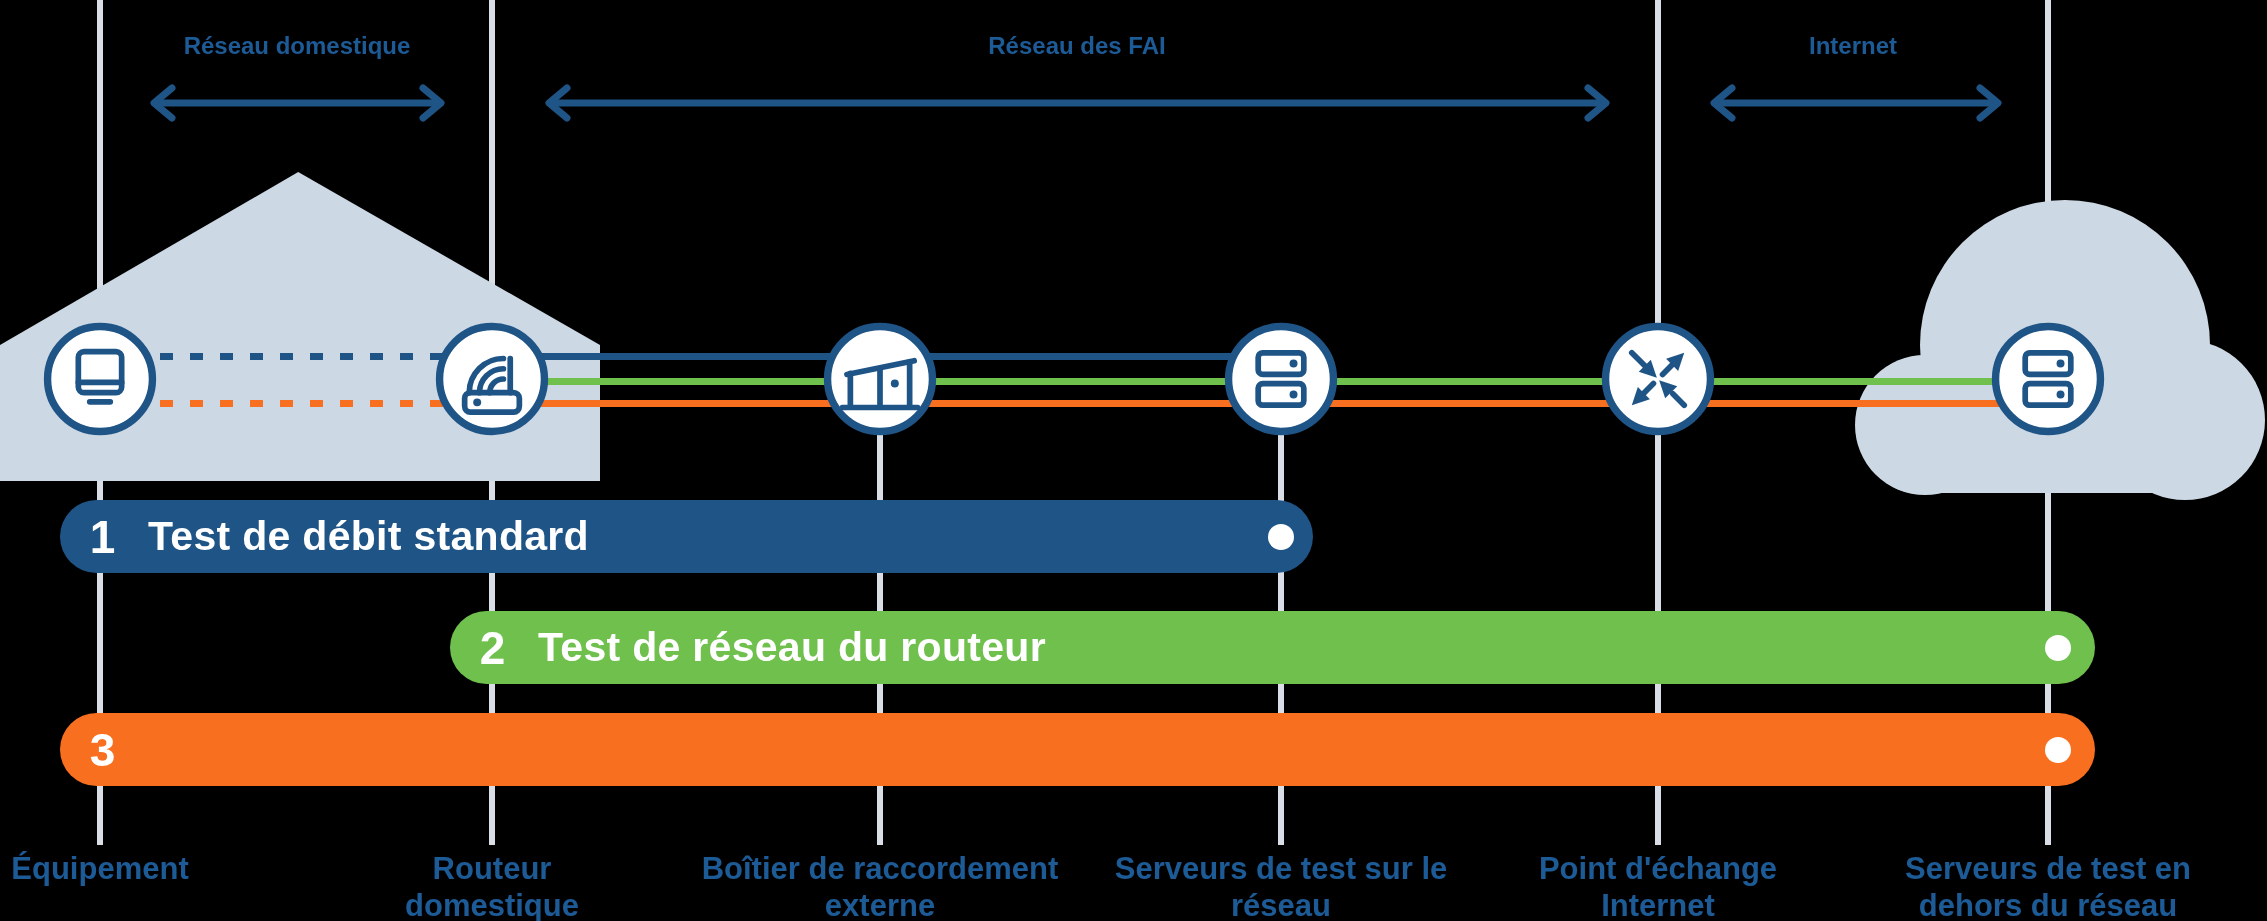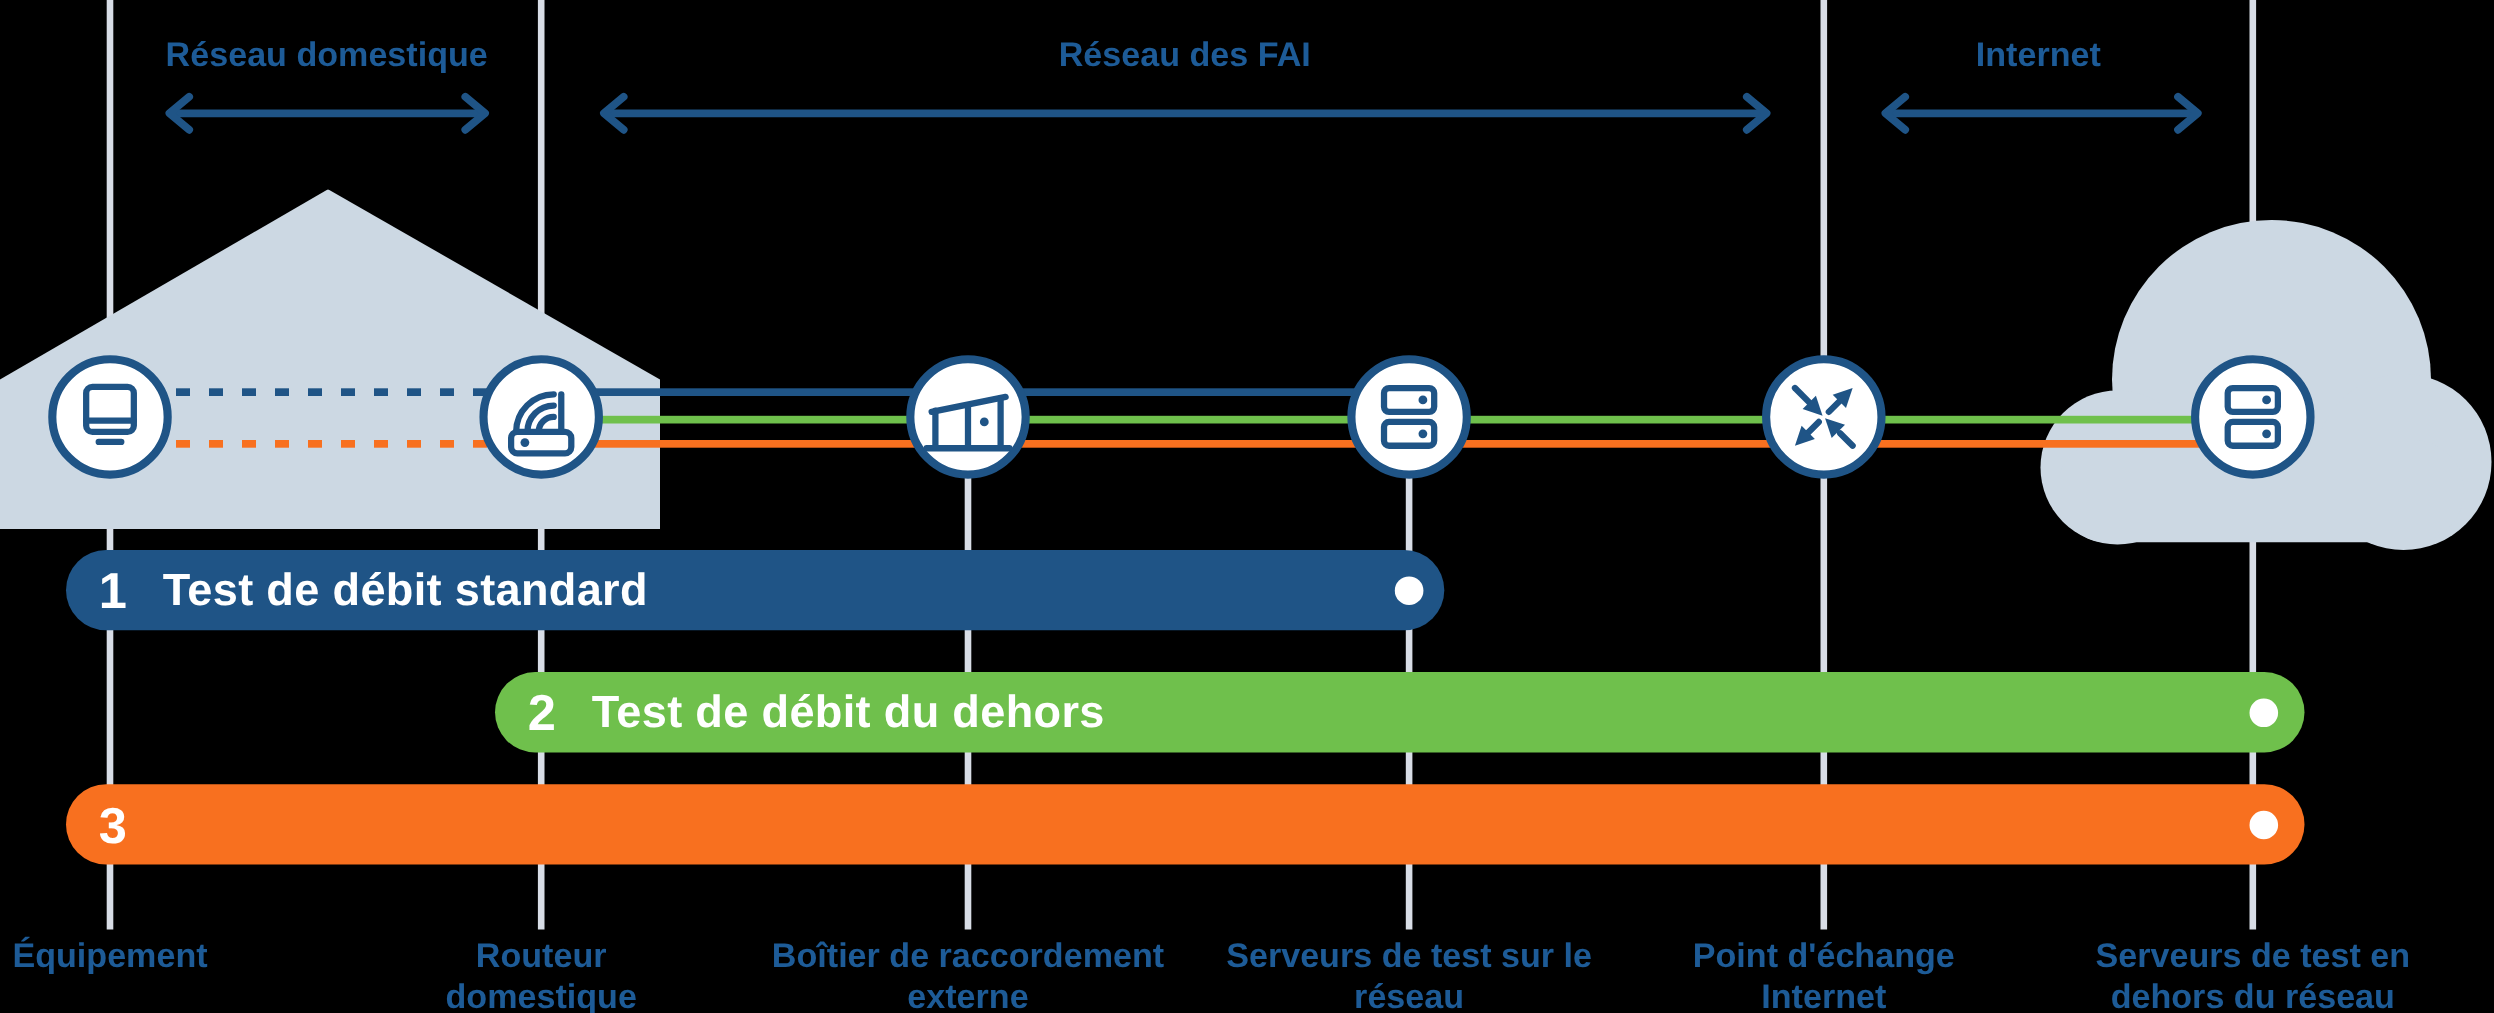--- a/index.html
+++ b/index.html
@@ -14,21 +14,21 @@
   
   .house{position:absolute;left:0;top:172px;width:600px;height:309px;background:var(--shape-fill);
     clip-path:polygon(0 56%,49.7% 0,100% 56%,100% 100%,0 100%);z-index:2;}
   .cloud{position:absolute;left:0;top:0;z-index:2;}
   .cloud span{position:absolute;background:var(--shape-fill);display:block;}
   .cloud .c1{left:1920px;top:200px;width:290px;height:290px;border-radius:50%;}
   .cloud .c2{left:2105px;top:340px;width:160px;height:160px;border-radius:50%;}
   .cloud .c3{left:1855px;top:355px;width:140px;height:140px;border-radius:50%;}
   .cloud .c4{left:1870px;top:400px;width:370px;height:93px;border-radius:46px;}
   
-  .hdr-label{position:absolute;top:32px;transform:translateX(-50%);font-size:31px;font-weight:bold;
+  .hdr-label{position:absolute;top:32px;transform:translateX(-50%);font-size:24px;font-weight:bold;
     color:var(--text-blue);white-space:nowrap;z-index:4;}
   .hl-1{left:297px}.hl-2{left:1077px}.hl-3{left:1853px}
   .hdr-arrow{position:absolute;top:83px;height:40px;z-index:4;color:var(--blue);}
   .ha-1{left:140px}.ha-2{left:535px}.ha-3{left:1700px}
   
   .hline{position:absolute;height:7px;z-index:3;}
   .solid-blue{left:492px;width:789px;top:353px;background:var(--blue);}
   .solid-green{left:492px;width:1556px;top:378px;background:var(--green);}
   .solid-orange{left:492px;width:1556px;top:400px;background:var(--orange);}
   .dash-blue{left:100px;width:392px;top:353px;
@@ -100,21 +100,21 @@
   <div class="hline solid-green"></div>
   <div class="hline solid-orange"></div>
 
   <div class="bar bar-blue">
     <span class="num">1</span>
     <span class="bar-label">Test de débit standard</span>
     <span class="dot"></span>
   </div>
   <div class="bar bar-green">
     <span class="num">2</span>
-    <span class="bar-label">Test de débit du dehors</span>
+    <span class="bar-label">Test de réseau du routeur</span>
     <span class="dot"></span>
   </div>
   <div class="bar bar-orange">
     <span class="num">3</span>
     <span class="dot"></span>
   </div>
 
   <div class="node n-1">
     <svg width="114" height="114" viewBox="0 0 100 100">
       <circle cx="50" cy="50" r="46" fill="#fff" stroke="currentColor" stroke-width="6.5"></circle>

